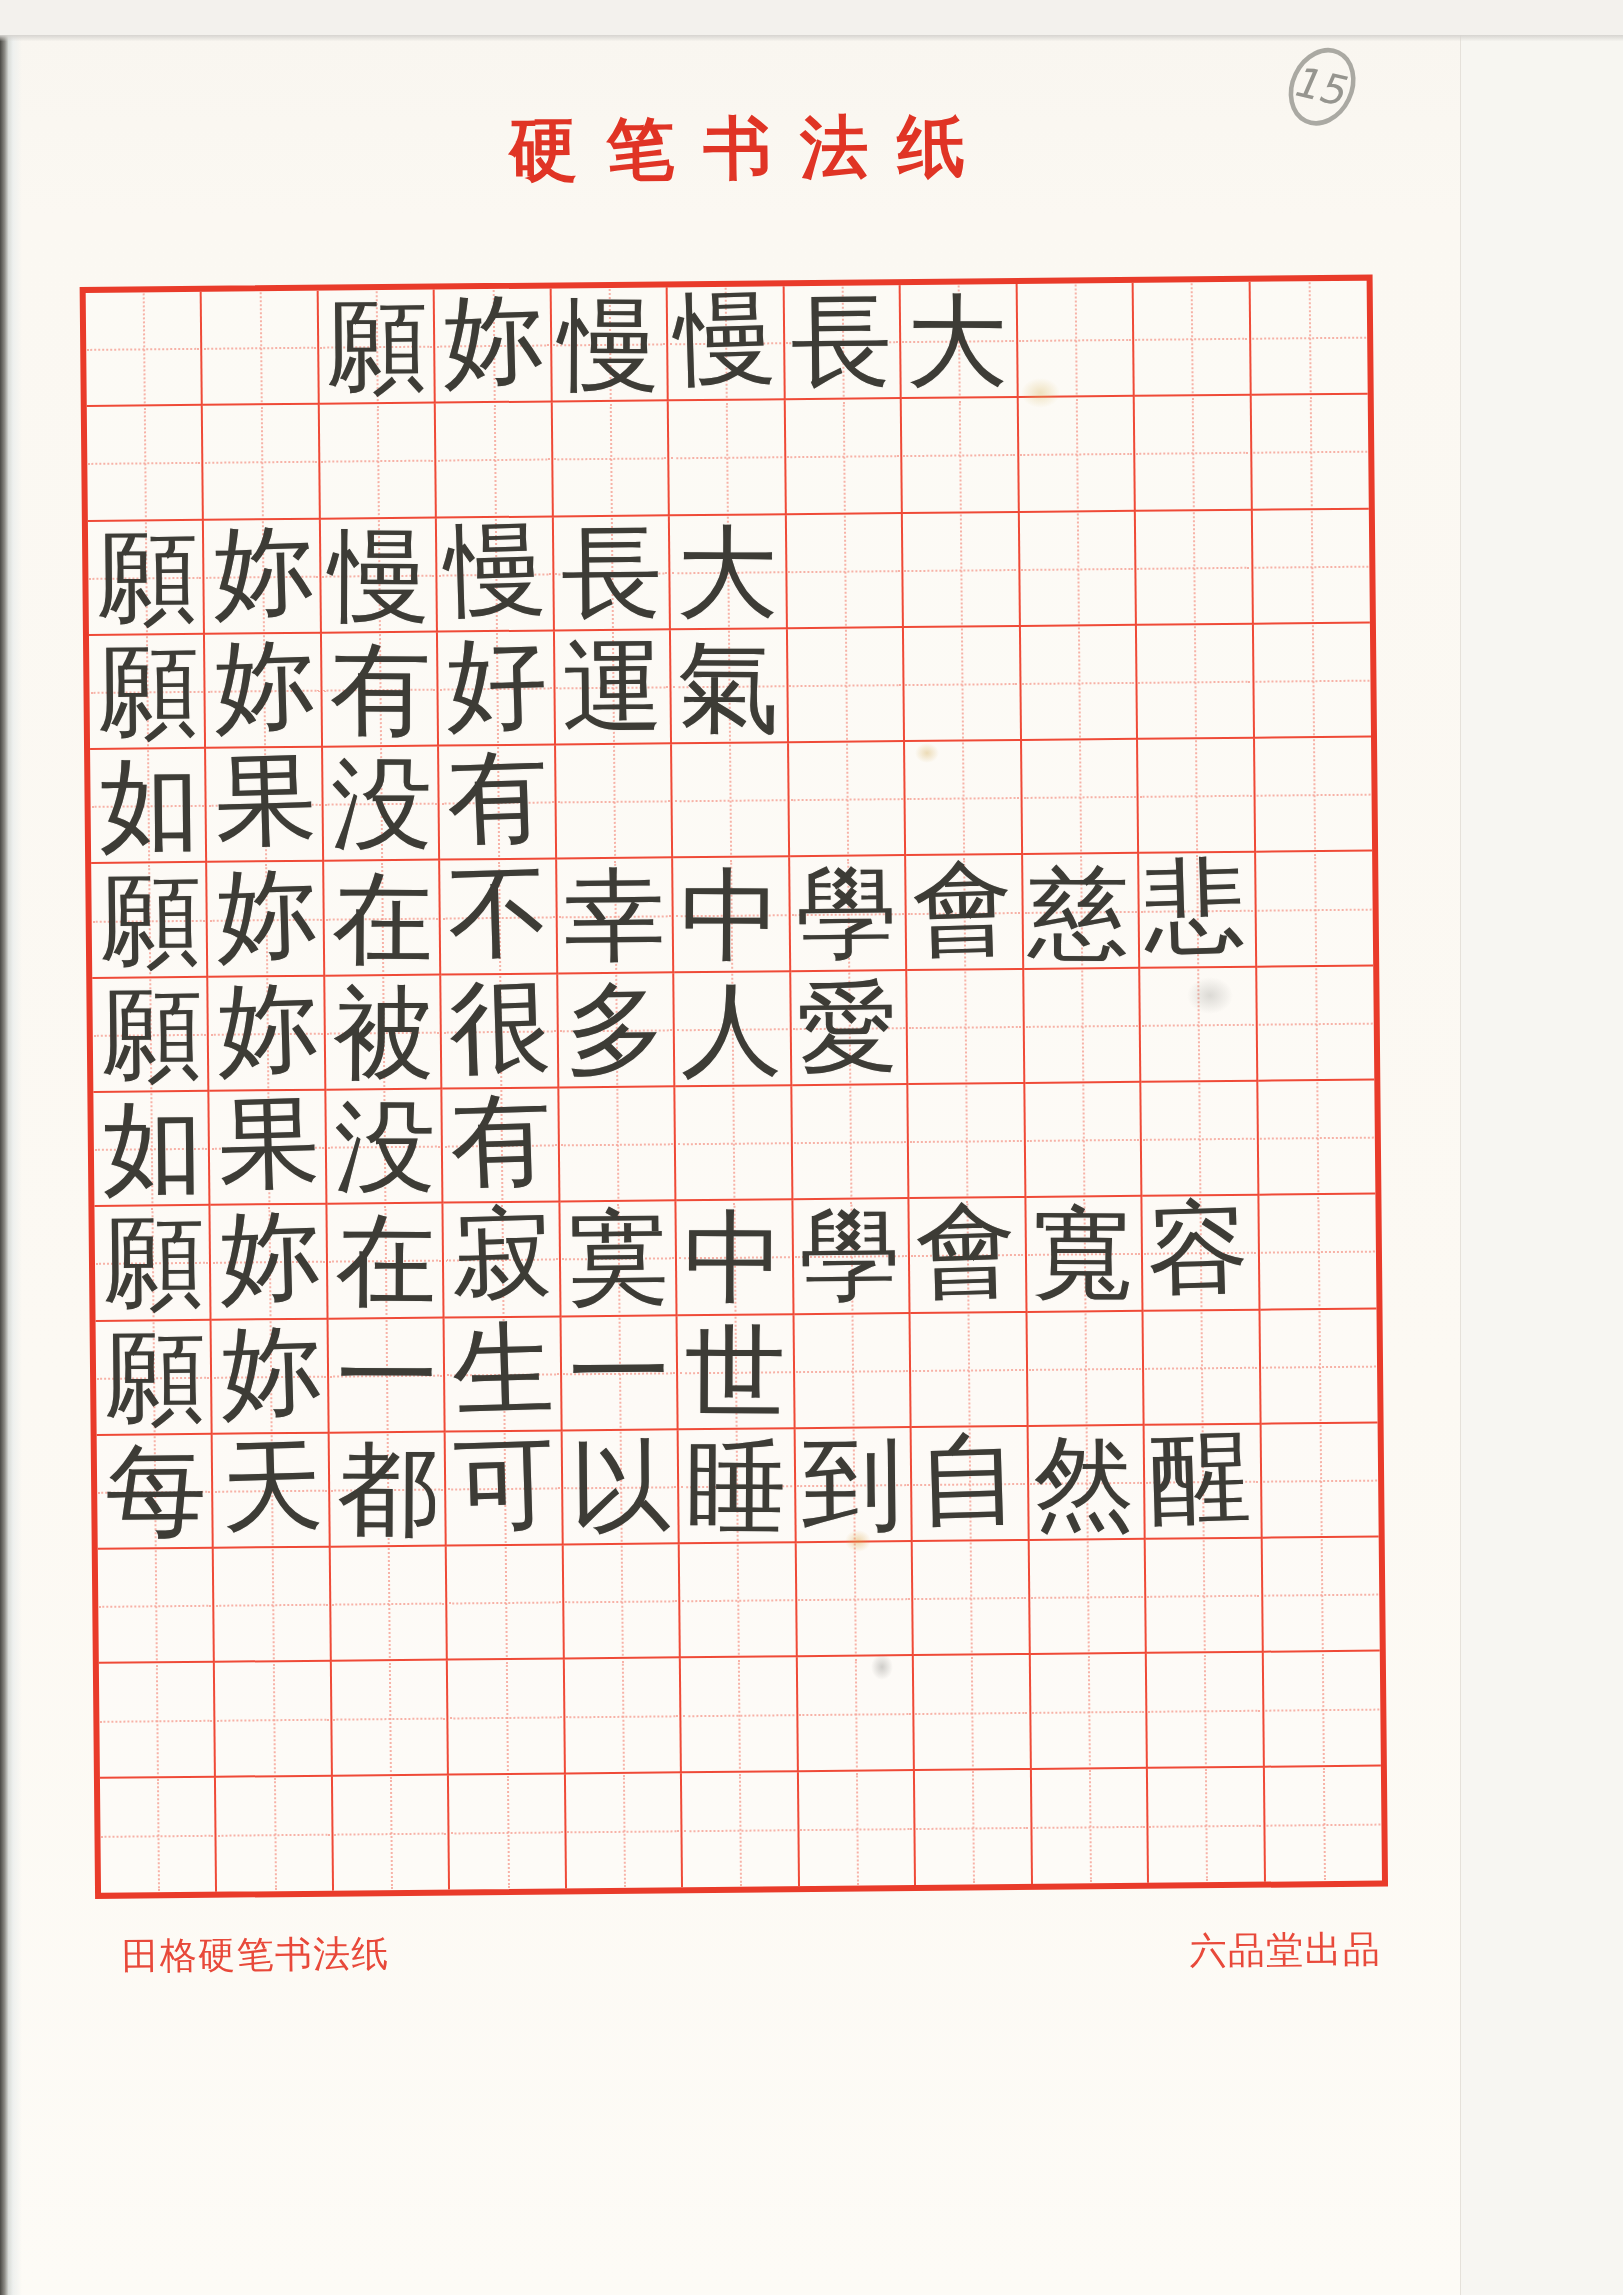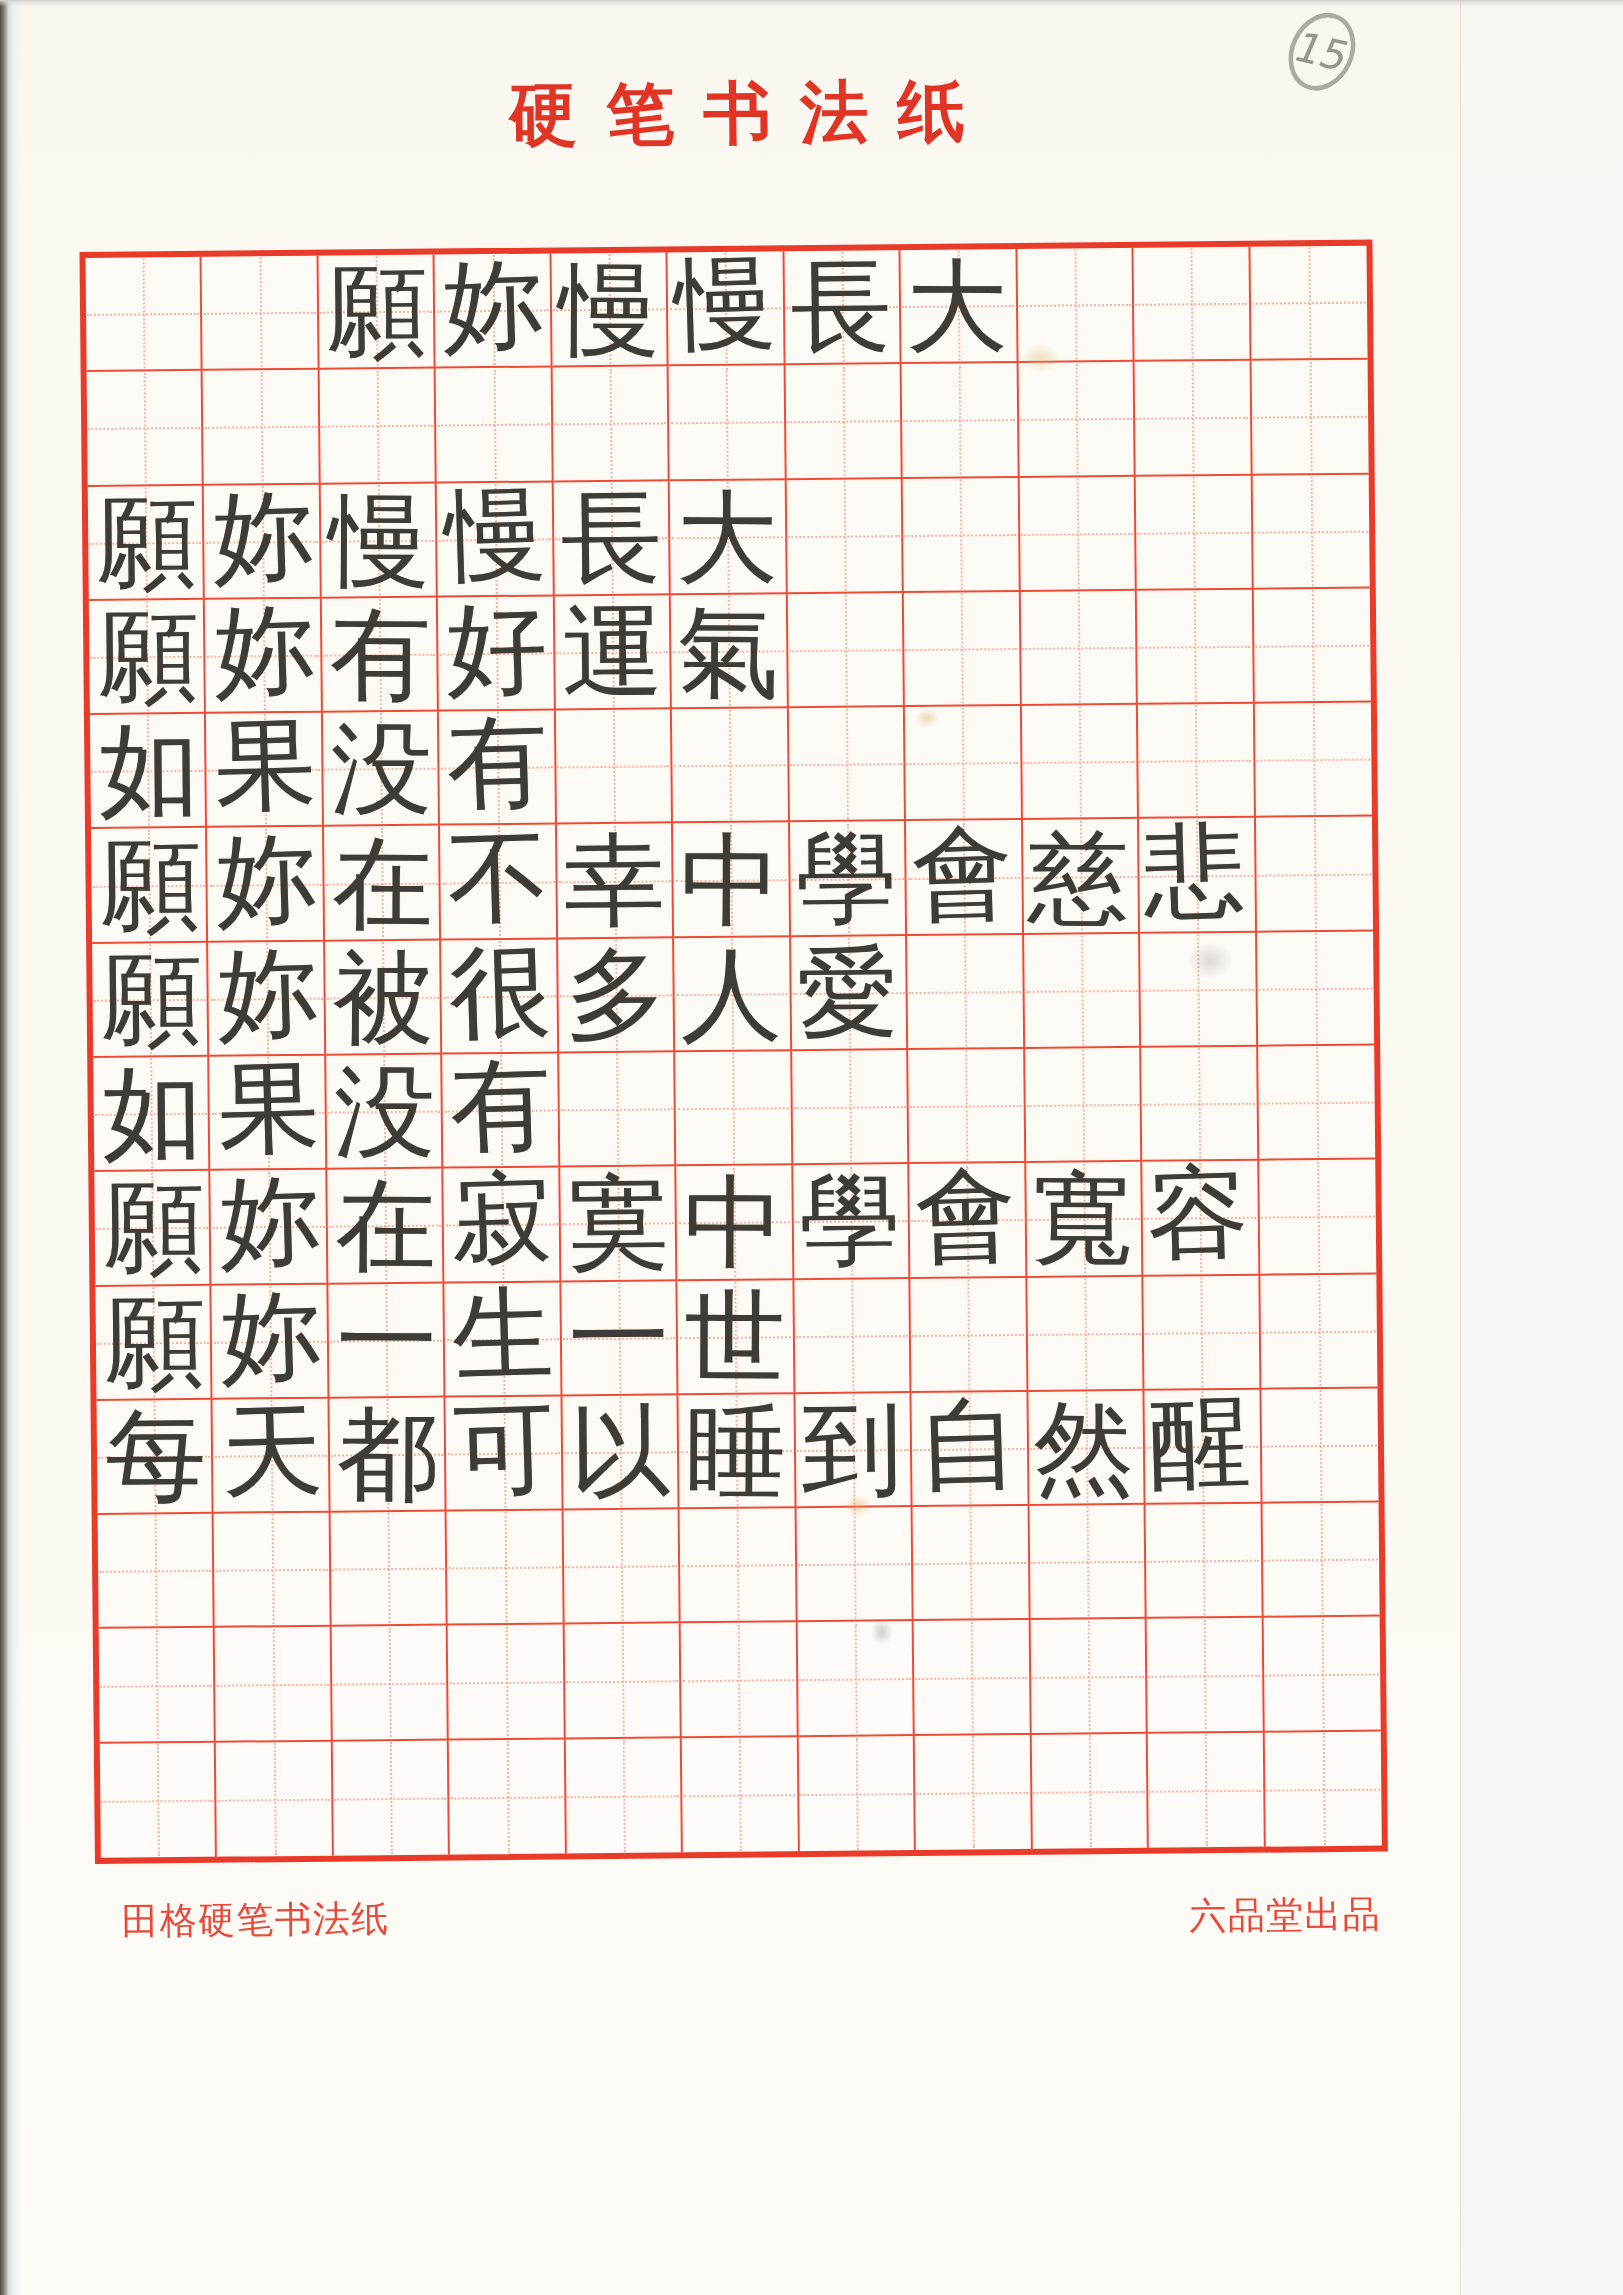--- a/index.html
+++ b/index.html
@@ -5,20 +5,21 @@
   html,body{margin:0;padding:0;}
   body{
     width:1623px;height:2295px;position:relative;overflow:hidden;
     background:#f3f1ed;
     font-family:"Liberation Sans", sans-serif;
   }
   
   #paper{
     position:absolute;inset:0;
     background:linear-gradient(180deg,#f9f6f0 0%,#fbf8f2 8%,#fcf9f3 60%,#fdfbf6 100%);
+    margin-top:35px;
   }
   #right-strip{
     position:absolute;top:0;bottom:0;left:1460px;right:0;
     background:#f7f6f2;border-left:1.3px solid #e3dfd8;opacity:.9;
   }
   #left-edge{
     position:absolute;top:0;bottom:0;left:0;width:22px;
     background:linear-gradient(to right,#4a4944 0,#8d8c86 4.6px,#d9dcd8 8.5px,#eef0ee 13px,rgba(244,242,238,0) 22px);
   }
   #top-edge{

